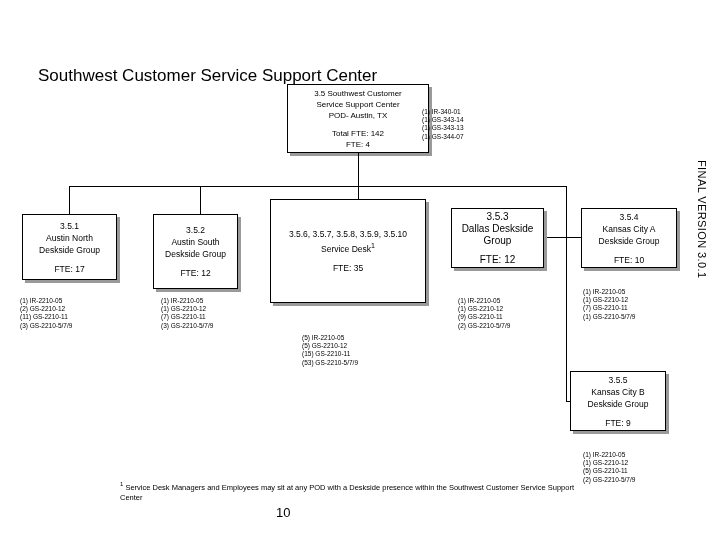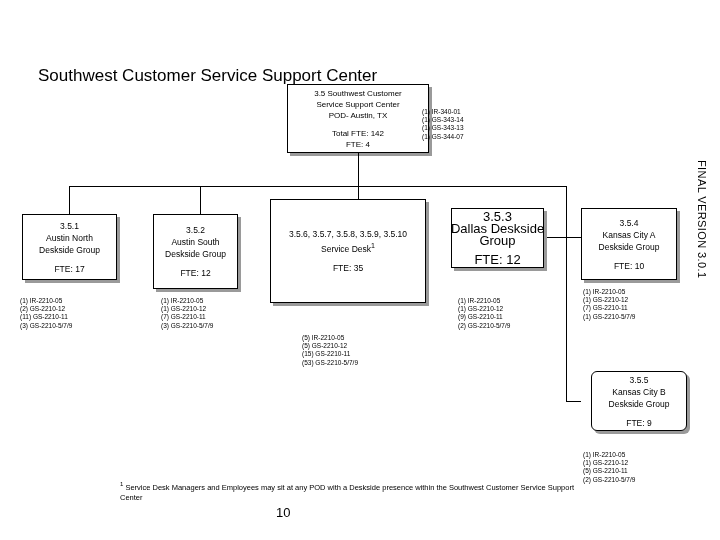--- a/index.html
+++ b/index.html
@@ -173,49 +173,49 @@
     <span class="gap"></span>
     <span class="bl">FTE: 35</span>
   </div>
   <div class="codes" style="left:302px; top:334px;">
     <span>(5) IR-2210-05</span>
     <span>(5) GS-2210-12</span>
     <span>(15) GS-2210-11</span>
     <span>(53) GS-2210-5/7/9</span>
   </div>
 
-  <div class="box" style="left:451px; top:208px; width:93px; height:60px; font-size:13px; line-height:12px;">
+  <div class="box" style="left:451px; top:208px; width:93px; height:60px; font-size:10px; line-height:12px;">
     <span class="bl">3.5.3</span>
     <span class="bl">Dallas Deskside</span>
     <span class="bl">Group</span>
     <span class="gap"></span>
     <span class="bl">FTE: 12</span>
   </div>
   <div class="codes" style="left:458px; top:297px;">
     <span>(1) IR-2210-05</span>
     <span>(1) GS-2210-12</span>
     <span>(9) GS-2210-11</span>
     <span>(2) GS-2210-5/7/9</span>
   </div>
 
-  <div class="box" style="left:581px; top:208px; width:96px; height:72px; font-size:8.5px; line-height:12px;">
+  <div class="box" style="left:581px; top:208px; width:96px; height:60px; font-size:8.5px; line-height:12px;">
     <span class="bl">3.5.4</span>
     <span class="bl">Kansas City A</span>
     <span class="bl">Deskside Group</span>
     <span class="gap"></span>
     <span class="bl">FTE: 10</span>
   </div>
   <div class="codes" style="left:583px; top:288px;">
     <span>(1) IR-2210-05</span>
     <span>(1) GS-2210-12</span>
     <span>(7) GS-2210-11</span>
     <span>(1) GS-2210-5/7/9</span>
   </div>
 
-  <div class="box" style="left:591px; top:371px; width:96px; height:60px; font-size:8.5px; line-height:12px;border-radius:6px;">
+  <div class="box" style="left:570px; top:371px; width:96px; height:60px; font-size:8.5px; line-height:12px;">
     <span class="bl">3.5.5</span>
     <span class="bl">Kansas City B</span>
     <span class="bl">Deskside Group</span>
     <span class="gap"></span>
     <span class="bl">FTE: 9</span>
   </div>
   <div class="codes" style="left:583px; top:451px;">
     <span>(1) IR-2210-05</span>
     <span>(1) GS-2210-12</span>
     <span>(5) GS-2210-11</span>

